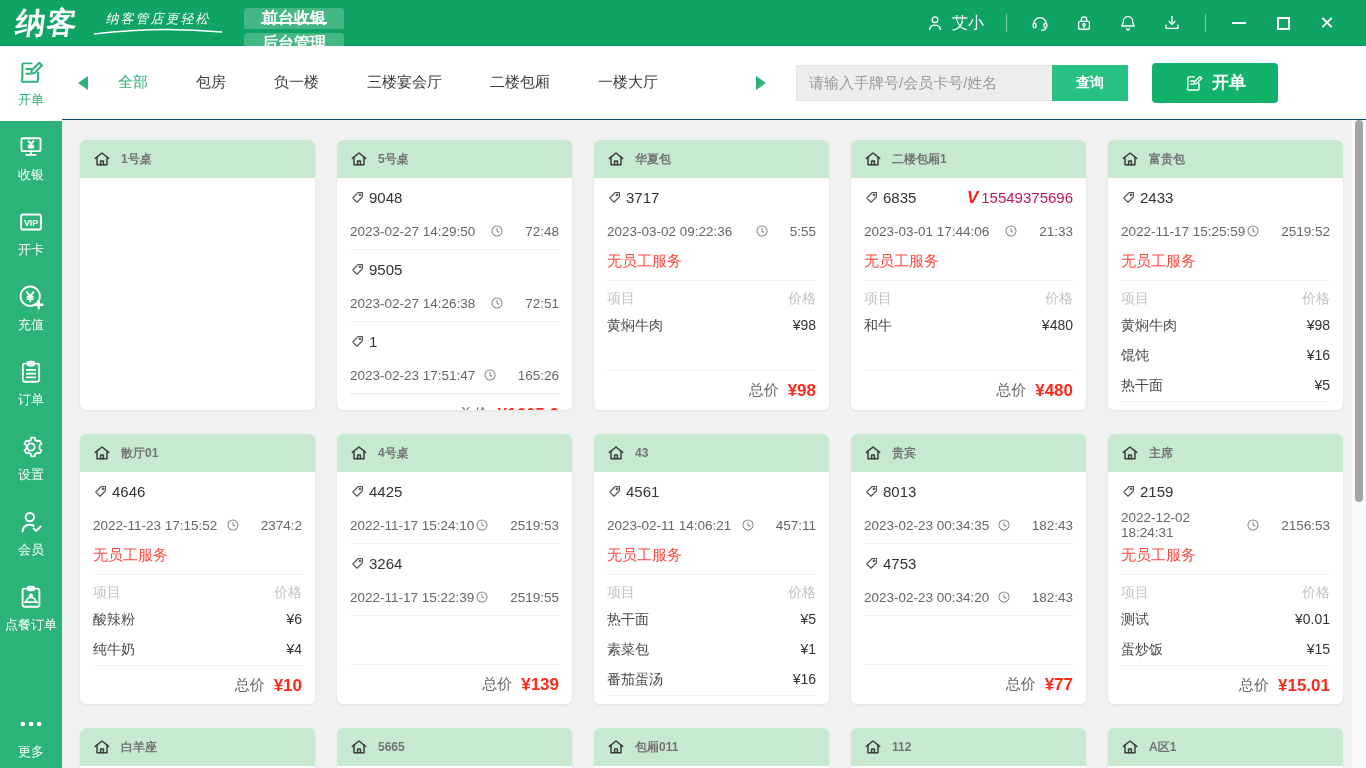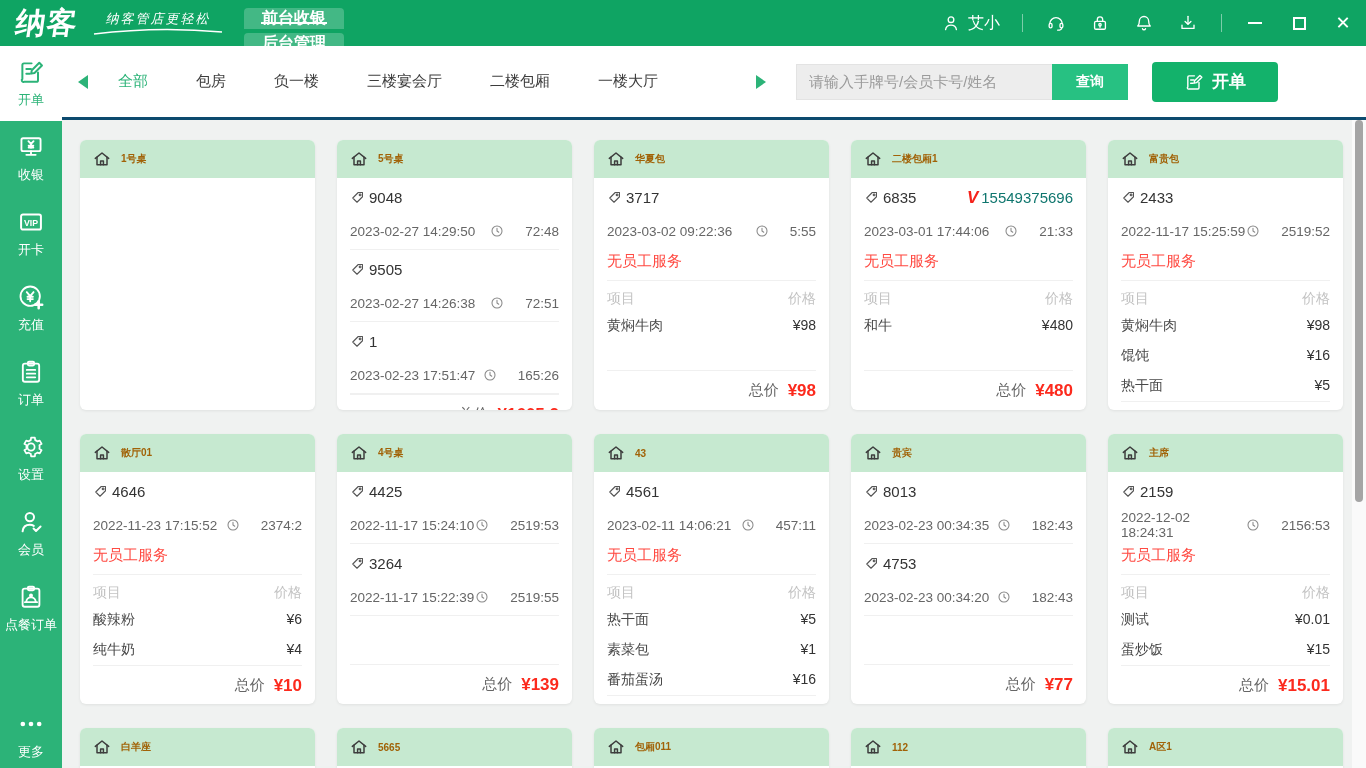--- a/index.html
+++ b/index.html
@@ -11,21 +11,21 @@
   .logo { font-size:30px; font-weight:900; letter-spacing:1px; transform:skewX(-8deg);
     margin-left:16px; line-height:46px; }
   .slogan-wrap { margin-left:14px; display:flex; flex-direction:column; align-items:center; }
   .slogan { font-family:Liberation Mono, monospace; font-style:italic; font-size:13px; letter-spacing:2px; }
   .tabs { display:flex; gap:4px; margin-left:20px; align-self:flex-end; height:38px;flex-direction:column; }
   .top-tab { position:relative; min-width:100px; padding:0 18px; background:rgba(255,255,255,.22);
     border-radius:4px 4px 0 0; display:flex; align-items:center; justify-content:center;
     font-size:16px; font-weight:bold; color:#fff; cursor:pointer; }
   .top-tab .underline { position:absolute; bottom:5px; left:50%; transform:translateX(-50%);
     width:66px; height:2px; background:#fff; }
-  .top-right { margin-left:auto; display:flex; align-items:center; gap:22px; padding-right:12px; }
+  .top-right { margin-left:auto; display:flex; align-items:center; gap:22px; padding-right:28px; }
   .user-chip { display:flex; align-items:center; gap:6px; font-size:16px; }
   .tb-sep { width:1px; height:18px; background:rgba(255,255,255,.45); }
   .tb-icon { width:22px; height:22px; display:flex; align-items:center; justify-content:center; cursor:pointer; }
   .tb-icon svg { width:20px; height:20px; }
   .win-btn { width:22px; height:22px; display:flex; align-items:center; justify-content:center; cursor:pointer; }
   .win-min { width:14px; height:2px; background:#fff; }
   .win-max { width:13px; height:13px; border:2px solid #fff; }
   .win-close { font-size:18px; line-height:1; }
 
   
@@ -34,21 +34,21 @@
   .side-item { height:75px; display:flex; flex-direction:column; align-items:center;
     justify-content:center; gap:5px; color:#fff; cursor:pointer; flex:none; }
   .side-item .s-icon { width:28px; height:28px; }
   .side-item .s-icon svg { width:28px; height:28px; }
   .side-item .s-label { font-size:13px; letter-spacing:0; white-space:nowrap; }
   .side-item.active { background:#fff; color:var(--sidebar_green,#2cb378); }
   .side-item.more { margin-top:auto; height:66px; }
 
   
   .filterbar { position:absolute; left:62px; top:46px; width:1304px; height:74px; background:#fff;
-    display:flex; align-items:center; z-index:10; border-bottom:3px solid #0c4a6e; }
+    display:flex; align-items:center; z-index:10; border-bottom:1px solid #0c4a6e; }
   .cat-arrow { width:14px; height:16px; color:var(--sidebar_green,#2cb378); cursor:pointer; flex:none; }
   .cat-arrow svg { width:14px; height:16px; }
   .arrow-left { margin-left:14px; }
   .arrow-right { margin-left:96px; }
   .categories { display:flex; gap:48px; margin-left:28px; }
   .category { font-size:15px; color:#3c3c3c; cursor:pointer; white-space:nowrap; }
   .category.active { color:var(--sidebar_green,#2cb378); }
   .search-group { display:flex; margin-left:28px; height:36px; }
   .search-input { width:256px; height:36px; background:#ededed; border:1px solid #e3e3e3; border-right:none;
     padding:0 12px; font-size:15px; color:#333; outline:none; font-family:inherit; }
@@ -64,32 +64,32 @@
   .content { position:absolute; left:62px; top:120px; width:1304px; height:648px;
     background:#f0f2f1; overflow:hidden; padding:20px 0 0 18px; }
   .grid { display:grid; grid-template-columns:repeat(5,235px); column-gap:22px; row-gap:24px; }
 
   .card { width:235px; height:270px; background:#fff; border-radius:6px; overflow:hidden;
     box-shadow:0 1px 3px rgba(0,0,0,.07); display:flex; flex-direction:column; cursor:pointer; }
   .card-header { height:38px; flex:none; background:var(--card_header_green,#c6e9d0);
     display:flex; align-items:center; gap:9px; padding:0 12px; }
   .card-header .h-icon { width:20px; height:20px; color:#3d3d3d; }
   .card-header .h-icon svg { width:20px; height:20px; }
-  .card-header .t-name { font-size:10px; font-weight:bold; color:#a16207; }
+  .card-header .t-name { font-size:12px; font-weight:bold; color:#737373; }
   .card-body { flex:1; min-height:0; padding:0 13px; display:flex; flex-direction:column; }
   .card-body.idle { background:var(--idle_bg,#e9f7ee); align-items:center; justify-content:center; padding:0; }
   .idle-label { font-size:23px; font-weight:bold; color:var(--idle_text,#47bd68); letter-spacing:2px; }
 
   .session { padding:10px 0 9px; flex:none; }
   .tag-row { height:18px; display:flex; align-items:center; gap:4px; font-size:15px; color:#333;text-align:right; }
   .tag-row .tag-ic { width:15px; height:15px; color:#555; }
   .tag-row .tag-ic svg { width:15px; height:15px; }
   .member-wrap { margin-left:auto; display:flex; align-items:center; gap:3px; }
   .vflag { color:#f5221b; font-weight:900; font-style:italic; font-size:17px; line-height:1; }
-  .member-phone { font-size:15px; color:#0f766e; }
+  .member-phone { font-size:15px; color:#be185d; }
   .meta-row { margin-top:16px; height:18px; display:flex; align-items:center;
     justify-content:space-between; font-size:13.5px; color:#666; }
   .meta-right { display:flex; align-items:center; gap:21px; color:#666; }
   .meta-right .clk { width:14px; height:14px; color:#888; }
   .meta-right .clk svg { width:14px; height:14px; }
   .divider { height:1px; background:#f0f0f0; flex:none; }
   .no-staff { flex:none; padding:3px 0 9px; font-size:15px; color:var(--warning_red,#ff4a42); }
   .items-head { flex:none; display:flex; justify-content:space-between; padding:9px 0 3px;
     font-size:14px; color:#c3c3c3; }
   .item-row { flex:none; display:flex; justify-content:space-between; padding:6px 0;

